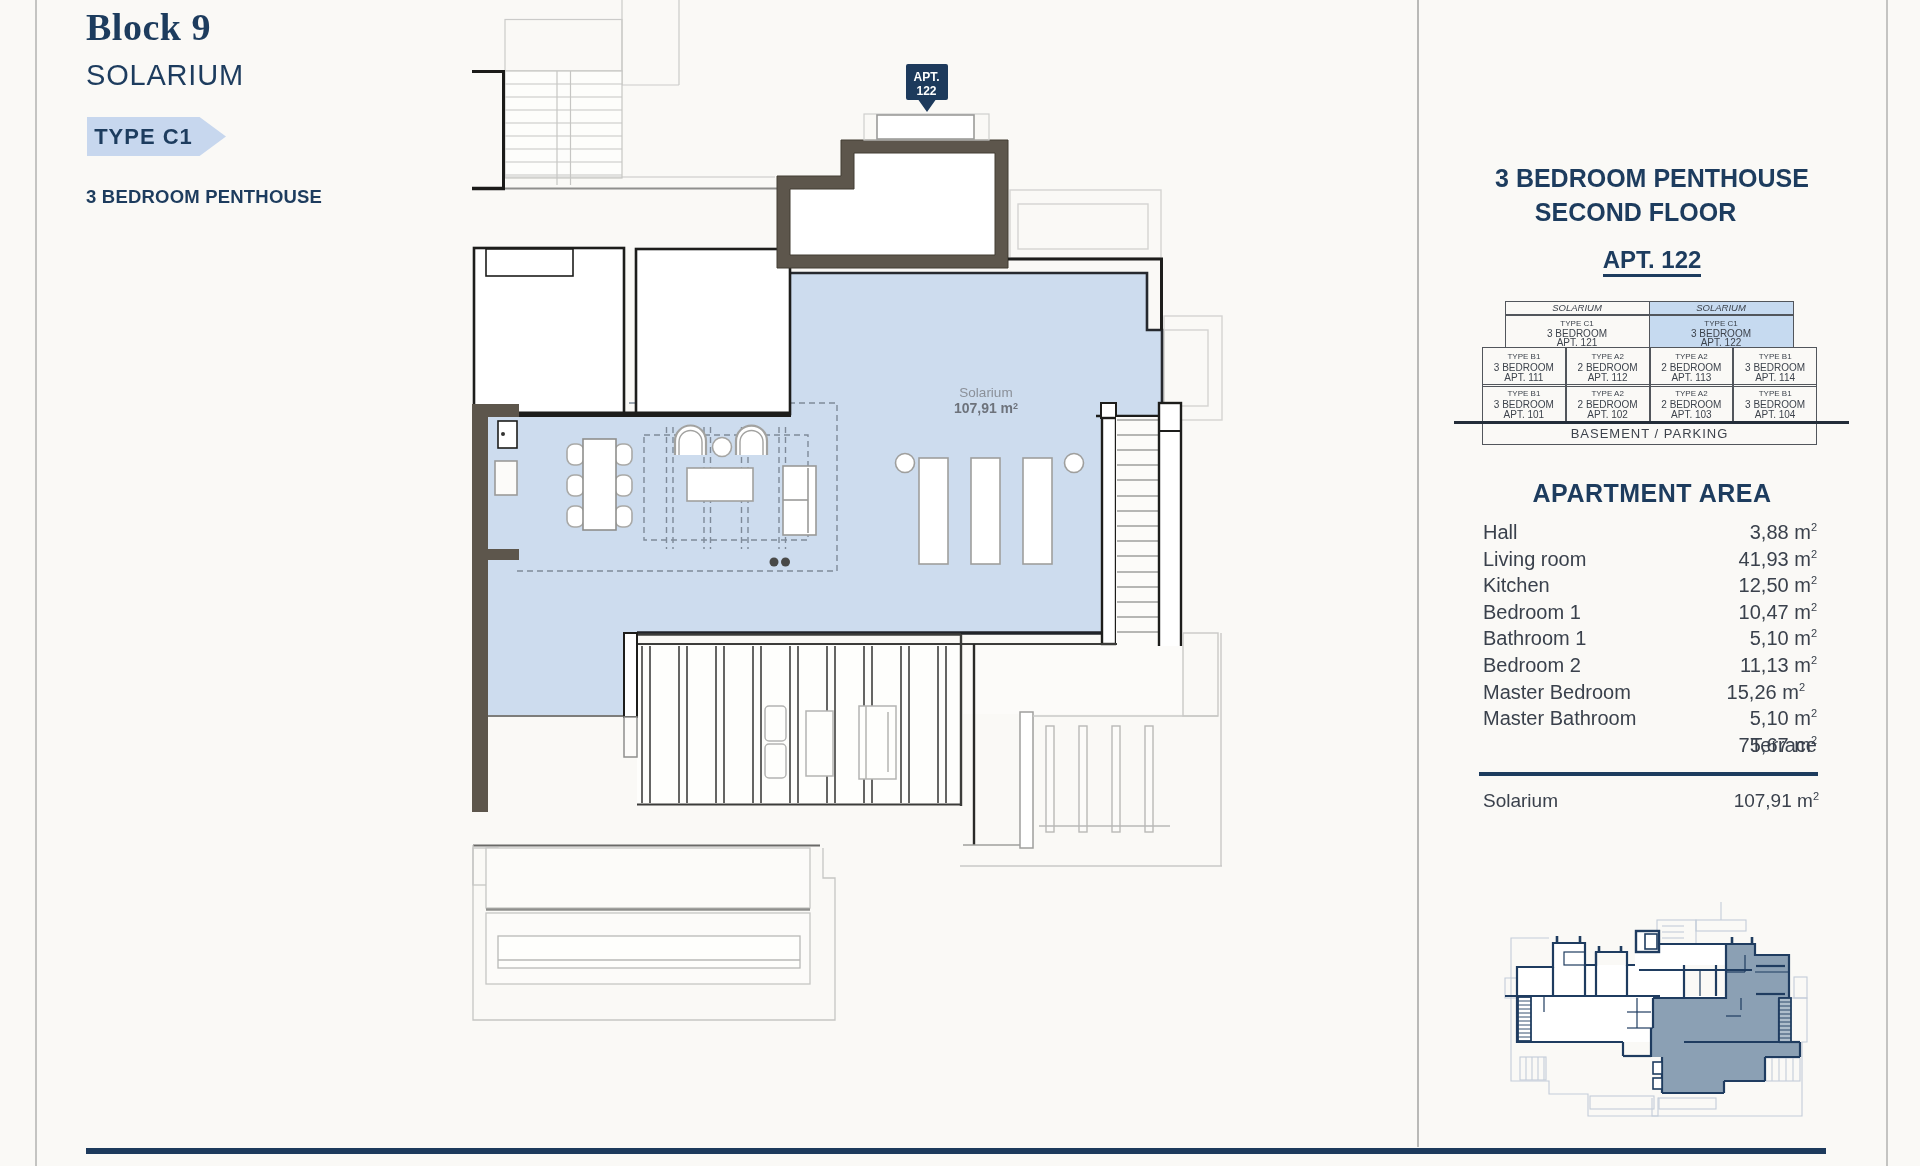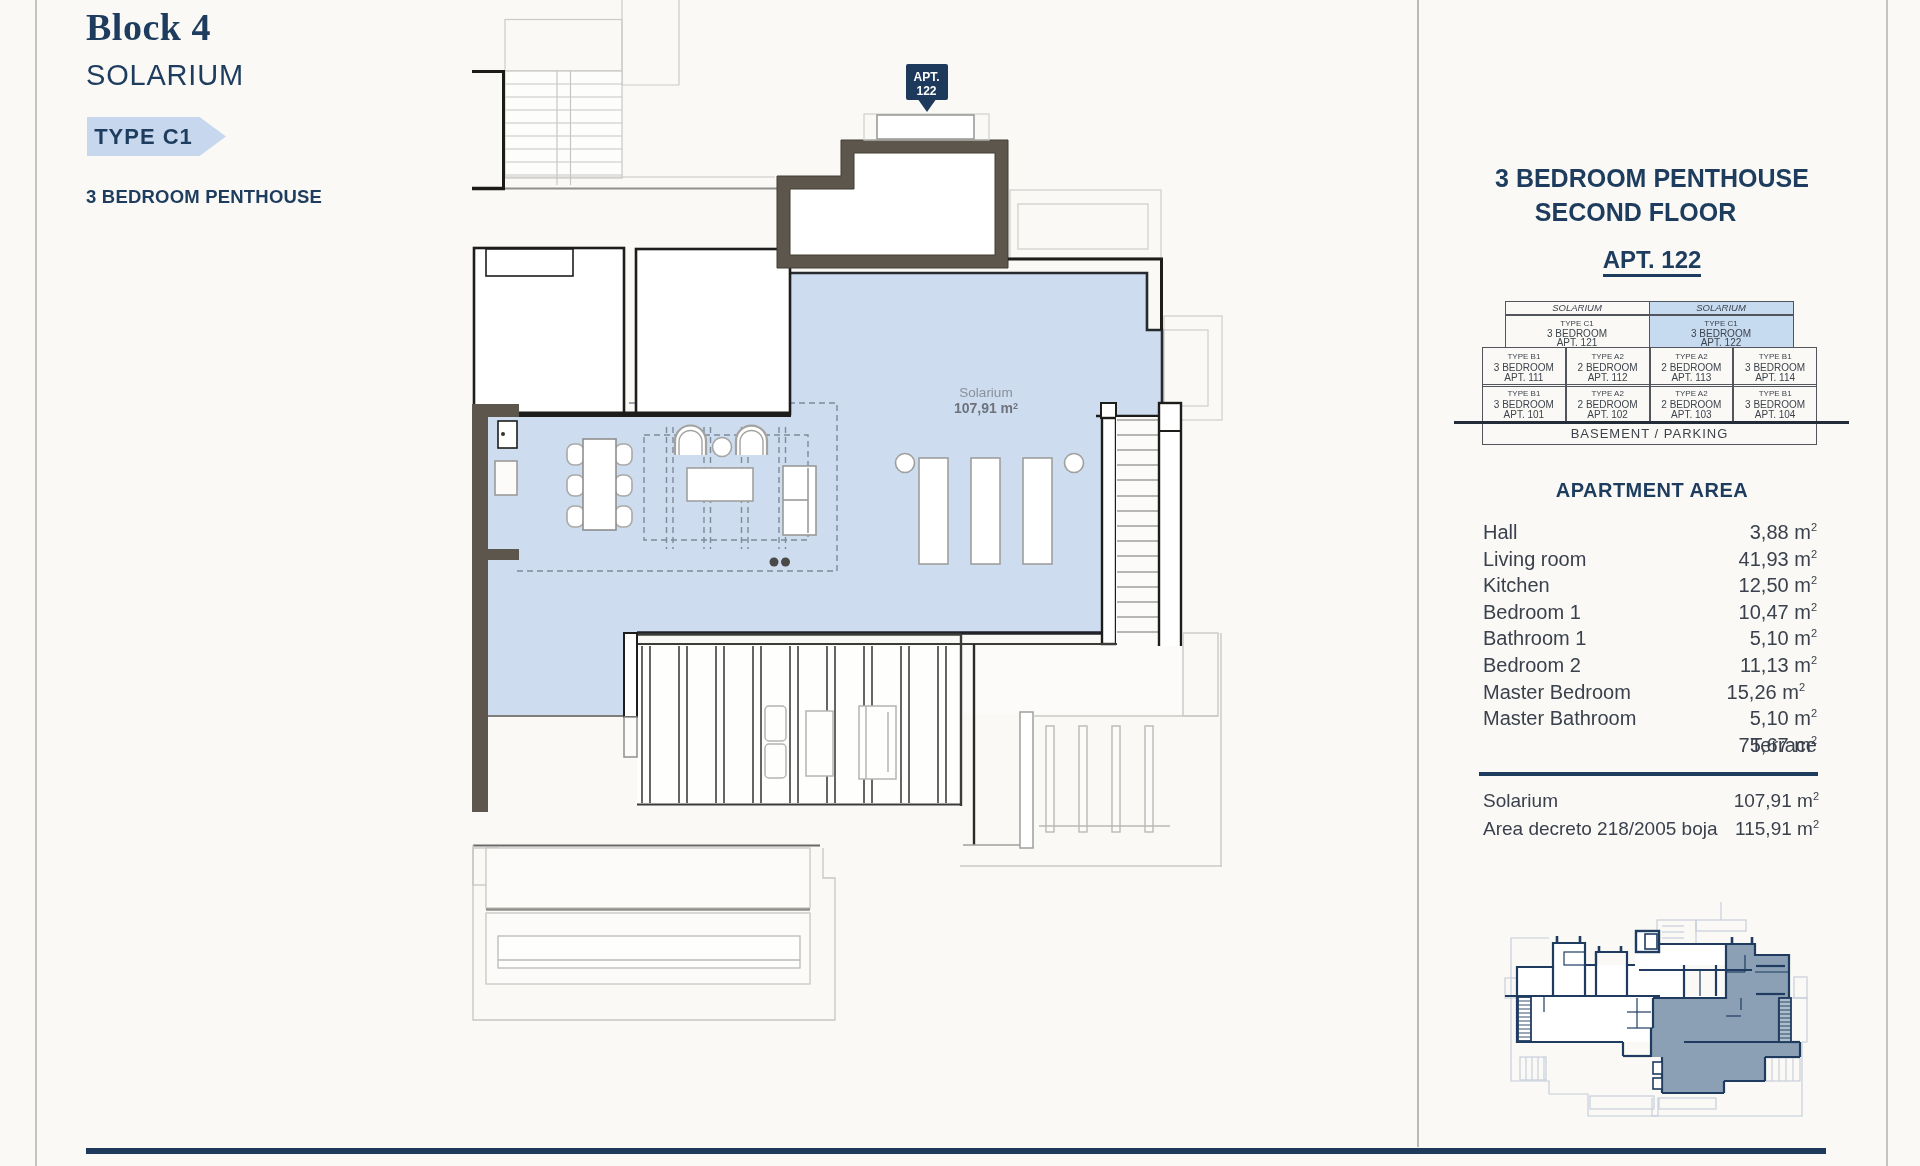--- a/index.html
+++ b/index.html
@@ -12,21 +12,21 @@
 <body>
 
 <div class="abs" style="left:35px;top:0;width:1.5px;height:1166px;background:#c4c4c2;"></div>
 
 <div class="abs" style="left:1886px;top:0;width:1.5px;height:1166px;background:#c4c4c2;"></div>
 
 <div class="abs" style="left:1417px;top:0;width:1.5px;height:1147px;background:#b9b9b7;"></div>
 
 <div class="abs" style="left:86px;top:1147.5px;width:1740px;height:6px;background:#1d3a5c;"></div>
 
-<div class="abs navy" style="left:86px;top:5px;font-family:'Liberation Serif',serif;font-size:38px;font-weight:700;letter-spacing:0.5px;">Block 4</div>
+<div class="abs navy" style="left:86px;top:5px;font-family:'Liberation Serif',serif;font-size:38px;font-weight:700;letter-spacing:0.5px;">Block 9</div>
 
 <div class="abs navy" style="left:86px;top:59px;font-size:29px;letter-spacing:0.8px;">SOLARIUM</div>
 
 <div class="abs" style="left:87px;top:117px;width:139px;height:39px;background:#c7d7ee;clip-path:polygon(0 0,81% 0,100% 50%,81% 100%,0 100%);"></div>
 
 <div class="abs navy" style="left:87px;top:117px;width:113px;height:39px;line-height:39px;text-align:center;font-size:22px;font-weight:700;letter-spacing:1px;">TYPE C1</div>
 
 <div class="abs navy" style="left:86px;top:186px;font-size:18.5px;font-weight:700;letter-spacing:0.2px;">3 BEDROOM PENTHOUSE</div>
 
 <div class="abs navy" style="left:1417px;top:164px;width:470px;text-align:center;font-size:25px;font-weight:700;letter-spacing:0px;">3 BEDROOM PENTHOUSE</div>
@@ -59,39 +59,38 @@
 
   <div style="position:absolute;left:167.5px;top:83px;width:81.75px;height:35px;border:1px solid #52565c;text-align:center;line-height:10.5px;padding-top:3px;"><span style="font-size:8px;">TYPE A2</span><br>2 BEDROOM<br>APT. 103</div>
 
   <div style="position:absolute;left:251.25px;top:83px;width:81.75px;height:35px;border:1px solid #52565c;text-align:center;line-height:10.5px;padding-top:3px;"><span style="font-size:8px;">TYPE B1</span><br>3 BEDROOM<br>APT. 104</div>
 
   <div style="position:absolute;left:-28px;top:119.5px;width:395px;height:3.5px;background:#232d39;"></div>
 
   <div style="position:absolute;left:0;top:123px;width:333px;height:20px;border:1px solid #52565c;border-top:none;text-align:center;font-size:13px;line-height:20px;letter-spacing:1px;">BASEMENT / PARKING</div>
 </div>
 
-<div class="abs navy" style="left:1417px;top:479px;width:470px;text-align:center;font-size:20px;font-weight:700;letter-spacing:0.5px;">APARTMENT AREA</div>
+<div class="abs navy" style="left:1417px;top:479px;width:470px;text-align:center;font-size:25px;font-weight:700;letter-spacing:0.5px;">APARTMENT AREA</div>
 
 <div class="abs" style="left:1483px;top:521px;width:334px;font-size:20px;color:#3a414c;">
   <div style="height:26.6px;position:relative;">Hall<span style="position:absolute;right:0;">3,88 m<sup style="font-size:11px;">2</sup></span></div>
   <div style="height:26.6px;position:relative;">Living room<span style="position:absolute;right:0;">41,93 m<sup style="font-size:11px;">2</sup></span></div>
   <div style="height:26.6px;position:relative;">Kitchen<span style="position:absolute;right:0;">12,50 m<sup style="font-size:11px;">2</sup></span></div>
   <div style="height:26.6px;position:relative;">Bedroom 1<span style="position:absolute;right:0;">10,47 m<sup style="font-size:11px;">2</sup></span></div>
   <div style="height:26.6px;position:relative;">Bathroom 1<span style="position:absolute;right:0;">5,10 m<sup style="font-size:11px;">2</sup></span></div>
   <div style="height:26.6px;position:relative;">Bedroom 2<span style="position:absolute;right:0;">11,13 m<sup style="font-size:11px;">2</sup></span></div>
   <div style="height:26.6px;position:relative;">Master Bedroom<span style="position:absolute;right:12px;">15,26 m<sup style="font-size:11px;">2</sup></span></div>
   <div style="height:26.6px;position:relative;">Master Bathroom<span style="position:absolute;right:0;">5,10 m<sup style="font-size:11px;">2</sup></span></div>
   <div style="height:26.6px;position:relative;text-align:right;">Terrace<span style="position:absolute;right:0;">75,67 m<sup style="font-size:11px;">2</sup></span></div>
 </div>
 
 <div class="abs" style="left:1479px;top:772px;width:339px;height:3.5px;background:#1d3c5e;"></div>
 
 <div class="abs" style="left:1483px;top:790px;width:336px;font-size:19px;color:#3a414c;">
   <div style="height:27.6px;position:relative;">Solarium<span style="position:absolute;right:0;">107,91 m<sup style="font-size:11px;">2</sup></span></div>
-  <div style="height:27.6px;position:relative;">Area decreto 218/2005 boja<span style="position:absolute;right:0;">115,91 m<sup style="font-size:11px;">2</sup></span></div>
 </div>
 
 <svg class="abs" style="left:0;top:0;" width="1920" height="1166" viewBox="0 0 1920 1166">
 
 <g fill="none">
 
   <g stroke="#cbcbc9" stroke-width="1.2">
         <rect x="505" y="19.5" width="117" height="51.5"></rect>
       </g>
 

